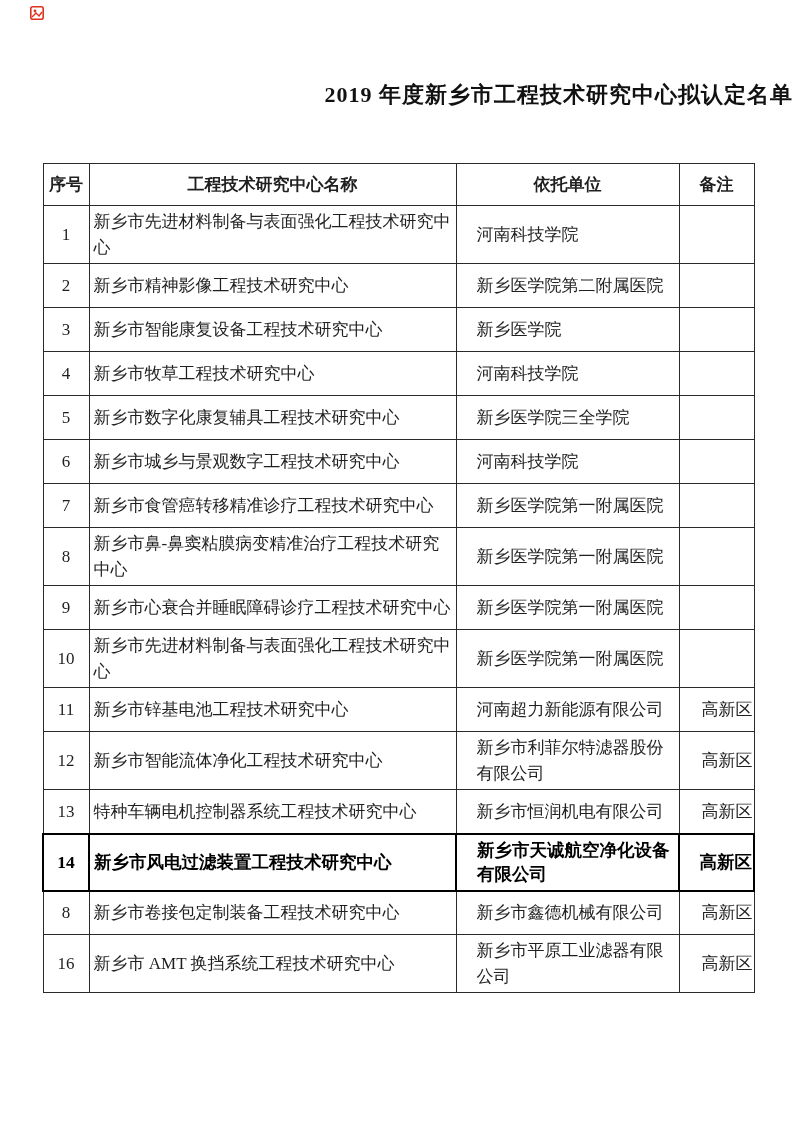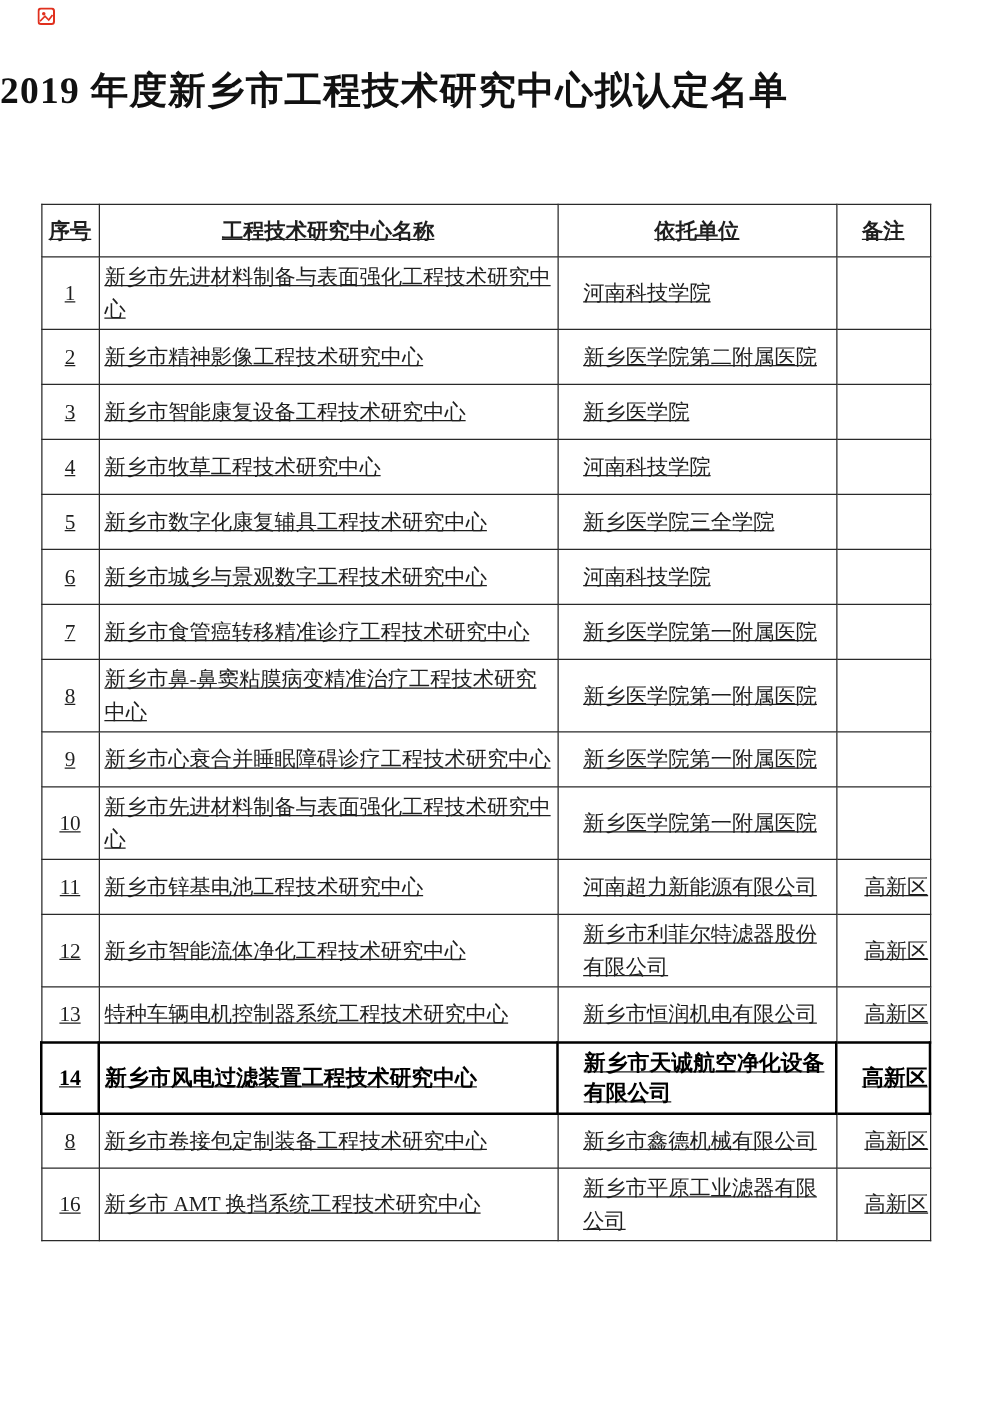--- a/index.html
+++ b/index.html
@@ -14,35 +14,34 @@
   }
   .corner-mark {
     position: absolute;
     left: 30px;
     top: 6px;
     width: 14px;
     height: 14px;
     color: #e0301e;
   }
   .doc-title {
-    padding-top: 52px;
-    text-align: left;
-    font-size: 30px;
+    padding-top: 80px;
+    text-align: right;
+    font-size: 22px;
     font-weight: bold;
     letter-spacing: 1px;
     color: #111111;
   }
   table.centers {
     position: absolute;
-    left: 32px;
+    left: 42px;
     top: 163px;
     width: 711px;
     border-collapse: collapse;
     table-layout: fixed;
-    text-decoration: underline;
   }
   table.centers col.c1 { width: 46px; }
   table.centers col.c2 { width: 367px; }
   table.centers col.c3 { width: 223px; }
   table.centers col.c4 { width: 75px; }
   table.centers th, table.centers td {
     border: 1.5px solid #2a2a2a;
     font-size: 17px;
     vertical-align: middle;
     line-height: 1.5;

